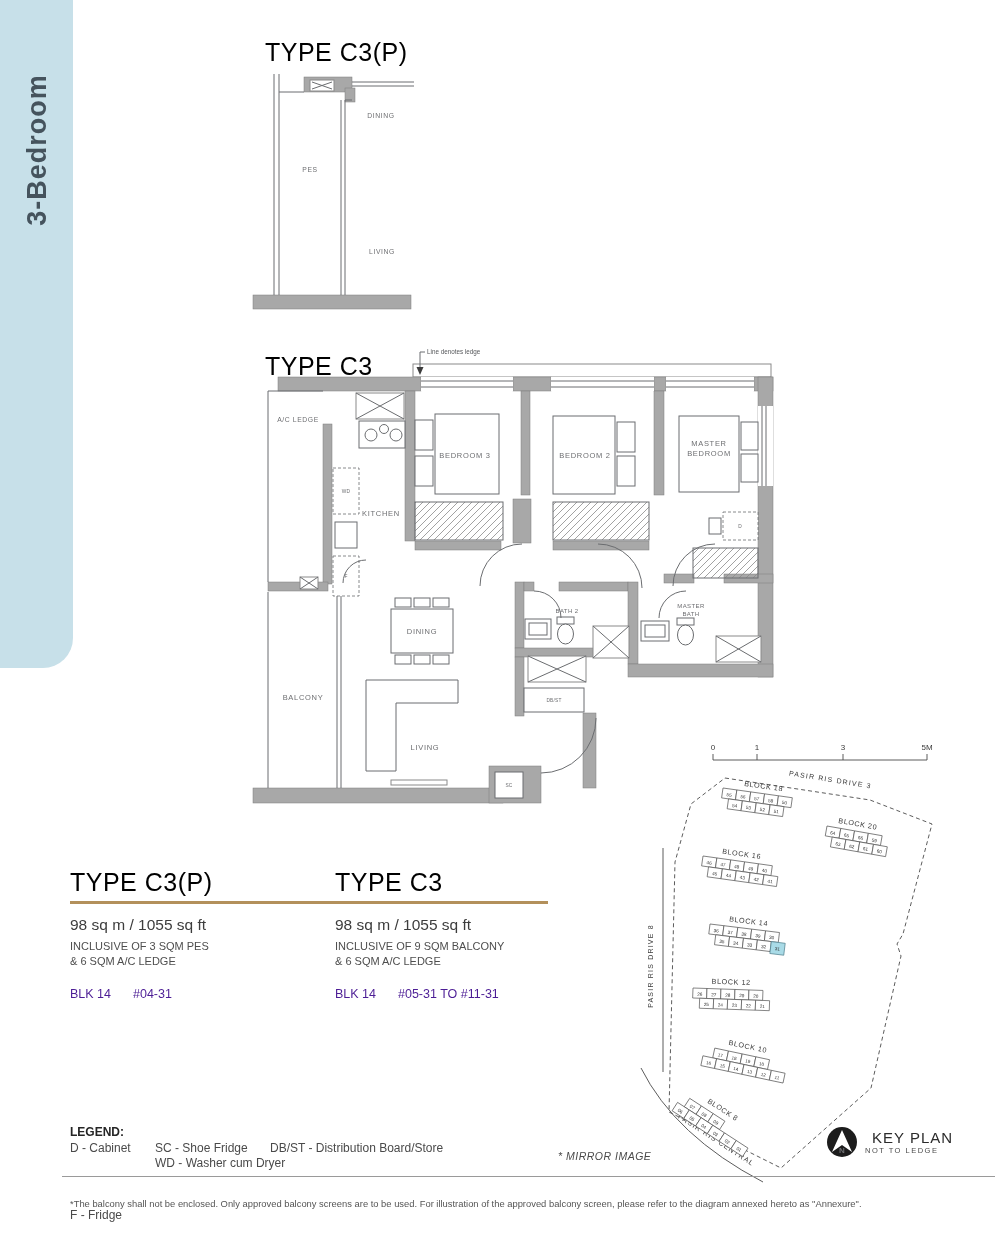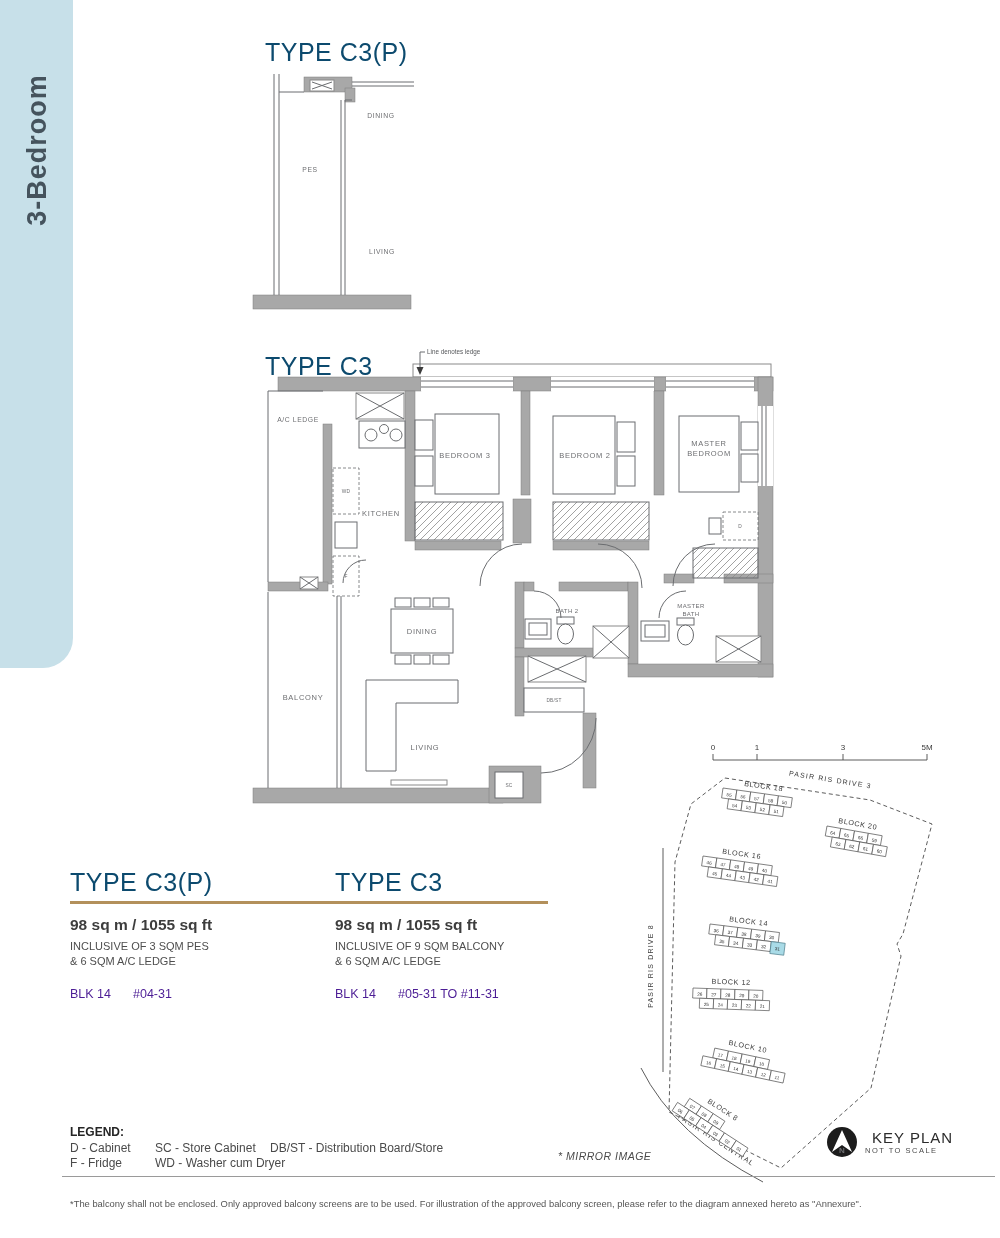--- a/index.html
+++ b/index.html
@@ -4,38 +4,38 @@
 <style>
   html,body{margin:0;padding:0;background:#fff;}
   .page{position:relative;width:1000px;height:1238px;background:#ffffff;overflow:hidden;
         font-family:"Liberation Sans",sans-serif;color:#3f3f3f;}
   
   .side-tab{position:absolute;left:0;top:0;width:73px;height:668px;background:#c7e0e9;
             border-bottom-right-radius:30px;}
   .side-tab span{position:absolute;top:150px;left:37px;transform:translate(-50%,-50%) rotate(-90deg);
             white-space:nowrap;font-size:27px;font-weight:bold;color:#45535d;letter-spacing:1px;}
   
-  .plan-title{position:absolute;font-size:25px;color:#0c4a6e;letter-spacing:.5px;}
+  .plan-title{position:absolute;font-size:25px;color:#000000;letter-spacing:.5px;}
   
   svg{position:absolute;overflow:visible;}
   svg text{font-family:"Liberation Sans",sans-serif;fill:#6d6e71;}
   .wall{fill:#a8a8a8;stroke:#7d7d7d;stroke-width:.5;}
   .thin{fill:none;stroke:#6b6d70;stroke-width:1;}
   .thinfill{fill:#fff;stroke:#8a8a8a;stroke-width:1;}
   .furn{fill:#fff;stroke:#6b6d70;stroke-width:1;}
   .dash{fill:#fff;stroke:#6b6d70;stroke-width:.8;stroke-dasharray:3 2;}
   .hatchbox{fill:url(#hatch);stroke:#6b6d70;stroke-width:1;}
   .rm{font-size:7.5px;letter-spacing:.7px;}
   .rm-m{font-size:6.8px;letter-spacing:.6px;}
   .rm-s{font-size:6px;letter-spacing:.4px;}
   .rm-t{font-size:4.8px;letter-spacing:.2px;}
   .anno{font-size:6.3px;fill:#55575a;}
   
   .spec{position:absolute;top:868px;width:258px;}
-  .spec .area{position:absolute;top:48px;font-size:15.5px;font-weight:bold;color:#3d3d3d;left:0;}
+  .spec .area{position:absolute;top:48px;font-size:15.5px;font-weight:normal;color:#3d3d3d;left:0;}
   .spec .inc1{position:absolute;top:72px;font-size:11px;color:#4e4e4e;left:0;}
   .spec .inc2{position:absolute;top:87px;font-size:11px;color:#4e4e4e;left:0;}
   .spec .blkline{position:absolute;top:119px;font-size:12.5px;color:#4c1d95;left:0;}
   .spec .blkline .units{margin-left:22px;}
   .gold-rule{position:absolute;left:70px;top:901px;width:478px;height:3px;background:#b3905b;}
   
   .lg{position:absolute;font-size:12px;color:#4a4a4a;}
   .lg-head{font-weight:bold;color:#252525;}
   .mirror{position:absolute;left:558px;top:1150px;font-size:10.5px;font-style:italic;color:#4a4a4a;letter-spacing:.5px;}
   .divider{position:absolute;left:62px;top:1176px;width:933px;height:1px;background:#9a9a9a;}
@@ -475,28 +475,28 @@
   </svg>
 
   <div class="kp-caption">
     <svg style="position:static;width:32px;height:32px;" viewBox="0 0 32 32">
       <circle cx="16" cy="16" r="15" fill="#1c1c1c"></circle>
       <path d="M16,4 L26,26 L16,19 L6,26 Z" fill="#ffffff"></path>
       <text x="16" y="27" text-anchor="middle" font-size="8" fill="#1c1c1c" font-weight="bold">N</text>
     </svg>
     <div>
       <div class="t1">KEY PLAN</div>
-      <div class="t2">NOT TO SCALE</div>
+      <div class="t2">NOT TO LEDGE</div>
     </div>
   </div>
 
   <div class="lg lg-head" style="left:70px;top:1125px;">LEGEND:</div>
   <div class="lg" style="left:70px;top:1141px;">D - Cabinet</div>
-  <div class="lg" style="left:70px;top:1156px;">F - Fridge</div>
-  <div class="lg" style="left:155px;top:1141px;">SC - Store Cabinet</div>
+  <div class="lg" style="left:70px;top:1208px;">F - Fridge</div>
+  <div class="lg" style="left:155px;top:1141px;">SC - Shoe Fridge</div>
   <div class="lg" style="left:155px;top:1156px;">WD - Washer cum Dryer</div>
   <div class="lg" style="left:270px;top:1141px;">DB/ST - Distribution Board/Store</div>
 
   <div class="mirror">* MIRROR IMAGE</div>
 
   <div class="divider"></div>
   <div class="foot" style="top:1198px;">*The balcony shall not be enclosed. Only approved balcony screens are to be used. For illustration of the approved balcony screen, please refer to the diagram annexed hereto as "Annexure".</div>
 
 </div>
 

